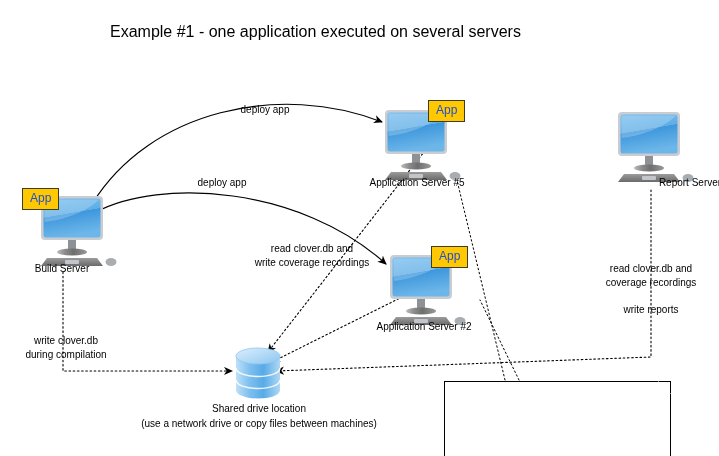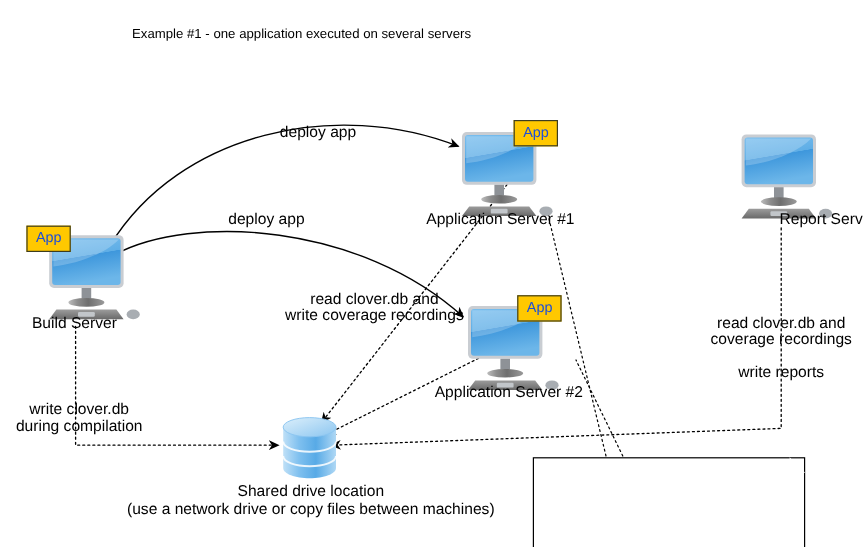--- a/index.html
+++ b/index.html
@@ -6,23 +6,23 @@
   body{
     width:719px;height:456px;
     background:#ffffff;
     font-family:"Liberation Sans","DejaVu Sans",sans-serif;
     color:#000000;
     overflow:hidden;
     position:relative;
   }
   #canvas{position:absolute;left:0;top:0;width:719px;height:456px;}
   svg.layer{position:absolute;left:0;top:0;width:719px;height:456px;overflow:visible;}
-  .lbl{position:absolute;font-size:13px;line-height:14px;color:#000;white-space:pre;}
+  .lbl{position:absolute;font-size:10px;line-height:14px;color:#000;white-space:pre;}
   .lbl.c{text-align:center;transform:translateX(-50%);}
-  .title{position:absolute;font-size:11px;color:#000;white-space:nowrap;}
+  .title{position:absolute;font-size:16px;color:#000;white-space:nowrap;}
   .badge{
     position:absolute;
     background:#FFC800;
     border:1px solid #3d3d1f;
     font-size:12px;
     color:#1d4ed8;
     padding:3px 7px 4px 7px;
     white-space:nowrap;
     line-height:13px;
   }
@@ -147,21 +147,21 @@
       <ellipse cx="22" cy="8" rx="22" ry="8" fill="none" stroke="#8CC6F0" stroke-width="0.8"></ellipse>
     </g>
   </svg>
 
   <div class="title" style="left:110px;top:23px;">Example #1 - one application executed on several servers</div>
 
   <div class="badge" style="left:22px;top:188px;">App</div>
   <div class="lbl c" style="left:62px;top:262px;text-align:center;">Build Server</div>
 
   <div class="badge" style="left:428px;top:100px;">App</div>
-  <div class="lbl c" style="left:417px;top:176px;">Application Server #1</div>
+  <div class="lbl c" style="left:417px;top:176px;">Application Server #5</div>
 
   <div class="badge" style="left:431px;top:246px;">App</div>
   <div class="lbl c" style="left:424px;top:320px;">Application Server #2</div>
 
   <div class="lbl c" style="left:650px;top:176px;margin-left:40px;">Report Server</div>
 
   <div class="lbl c" style="left:259px;top:402px;">Shared drive location</div>
   <div class="lbl c" style="left:259px;top:417px;">(use a network drive or copy files between machines)</div>
 
   <div class="lbl c" style="left:265px;top:103px;">deploy app</div>

